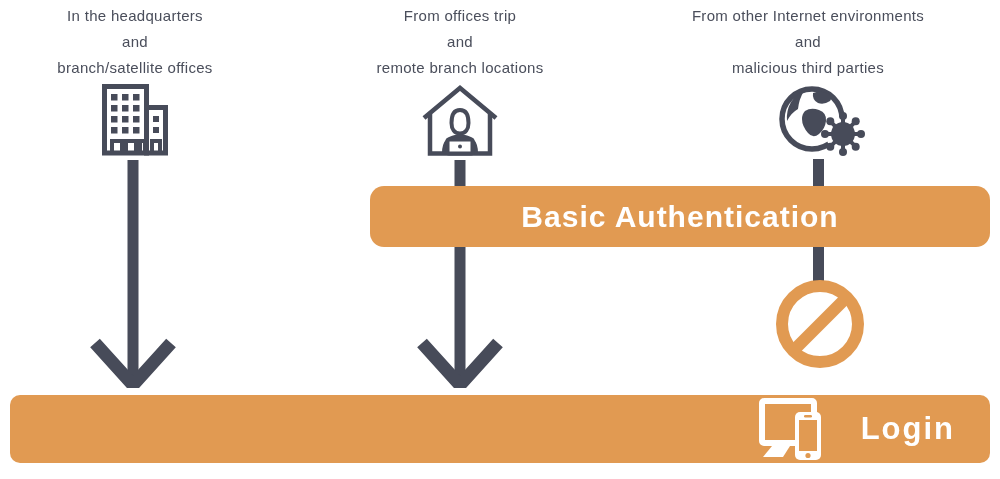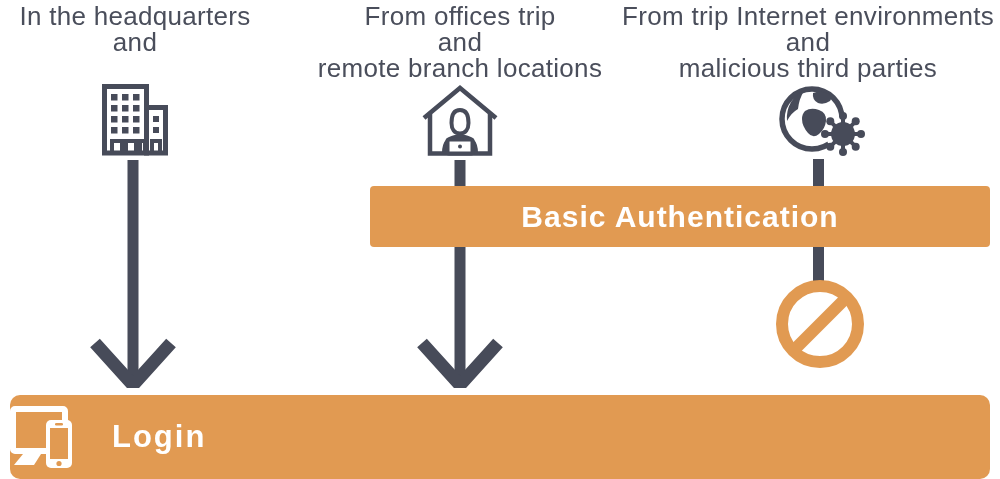--- a/index.html
+++ b/index.html
@@ -15,92 +15,93 @@
     height:479px;
     background:#fff;
     overflow:hidden;
     font-family:"Liberation Sans", sans-serif;
   }
   .caption{
     position:absolute;
     top:3px;
     text-align:center;
     color:var(--text);
-    font-size:26px;
+    font-size:15px;
     line-height:26px;
     letter-spacing:.3px;
   }
   .caption-1{left:0;width:270px;}
   .caption-2{left:315px;width:290px;}
   .caption-3{left:616px;width:384px;}
   .icon-abs{position:absolute;}
   .arrow{position:absolute;z-index:1;}
   .line3{
     position:absolute;
     left:813px;top:159px;
     width:11px;height:127px;
     background:var(--dark);
     z-index:1;
   }
   .banner{
     position:absolute;
     left:370px;top:186px;
     width:620px;height:61px;
     background:var(--accent);
-    border-radius:4px;
+    border-radius:14px;
     z-index:2;
     display:flex;align-items:center;justify-content:center;
   }
   .banner-label{
     color:var(--white);
     font-size:30px;
     font-weight:bold;
     letter-spacing:1px;
   }
   .prohibition{
     position:absolute;
     left:776px;top:280px;
     width:88px;height:88px;
     z-index:3;
   }
   .login-bar{
     position:absolute;
     left:10px;top:395px;
-    width:980px;height:84px;
+    width:980px;height:68px;
     background:var(--accent);
     border-radius:10px;
     z-index:2;
-    display:flex;align-items:center;justify-content:flex-start;
+    display:flex;align-items:center;justify-content:flex-end;
     gap:36px;
-    padding-right:84px;
+    padding-right:35px;
     box-sizing:border-box;
   }
   .login-label{
     color:var(--white);
     font-size:31px;
     font-weight:bold;
     letter-spacing:2px;
   }
 </style>
 </head>
 <body>
 
 <div class="canvas">
 
   <div class="caption caption-1">
     <div>In the headquarters</div>
     <div>and</div>
+    <div>branch/satellite offices</div>
   </div>
   <div class="caption caption-2">
     <div>From offices trip</div>
     <div>and</div>
     <div>remote branch locations</div>
   </div>
   <div class="caption caption-3">
-    <div>From trip Internet environments</div>
+    <div>From other Internet environments</div>
     <div>and</div>
     <div>malicious third parties</div>
   </div>
 
   <svg class="icon-abs" style="left:100px;top:83px;" width="70" height="73" viewBox="0 0 70 73">
     <g stroke="#474B59" fill="none" stroke-width="5">
       <rect x="4.5" y="3.5" width="42" height="66.5"></rect>
       <rect x="46.5" y="24.5" width="19" height="45.5"></rect>
     </g>
     <g fill="#474B59">

